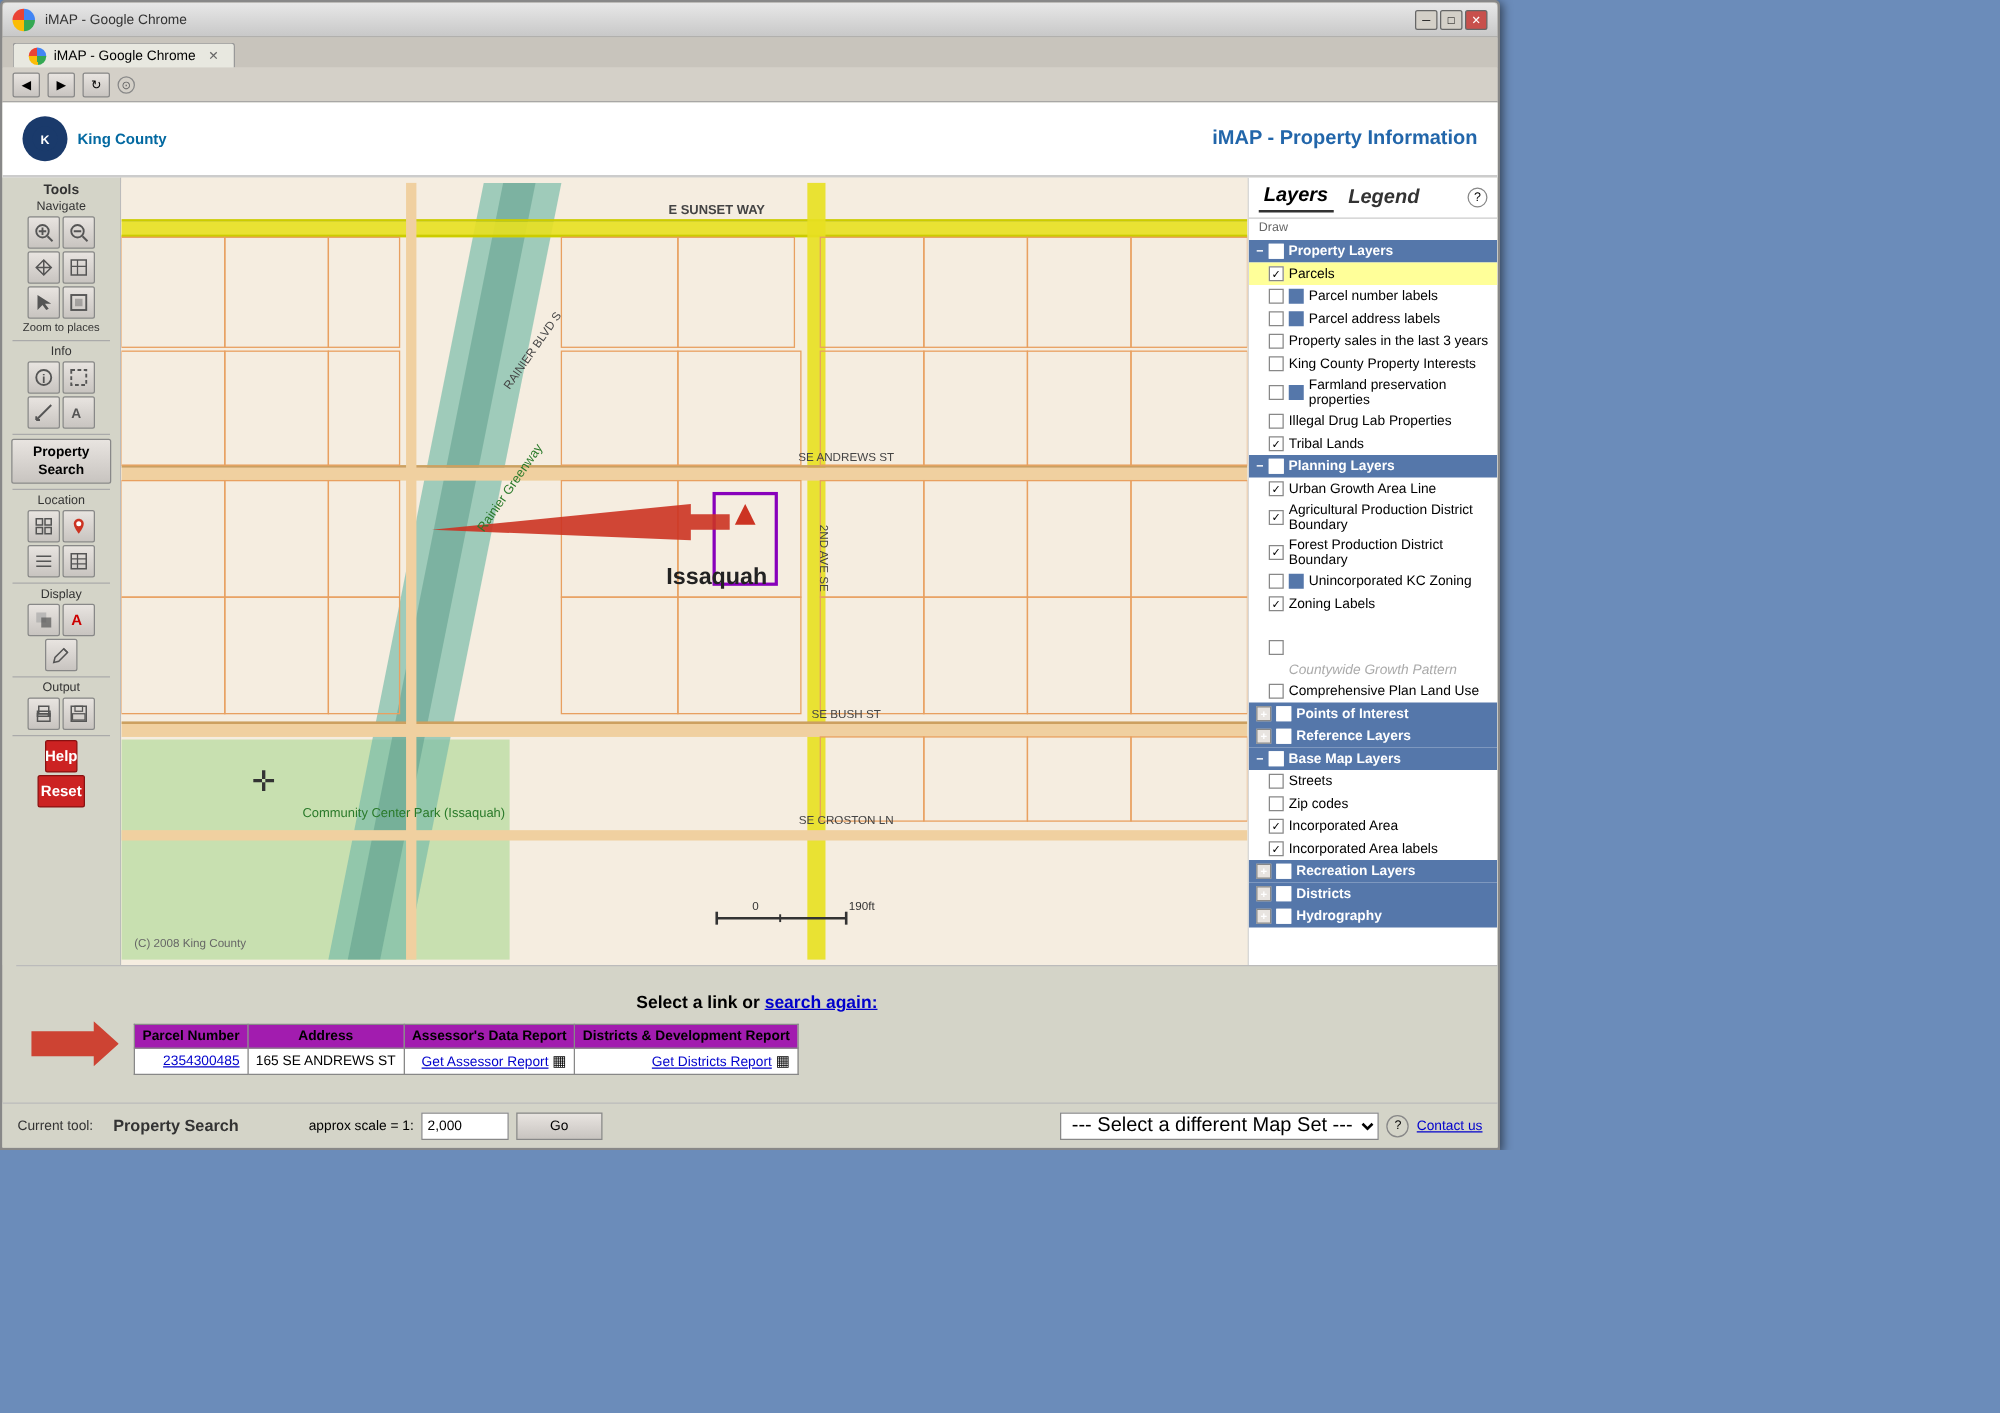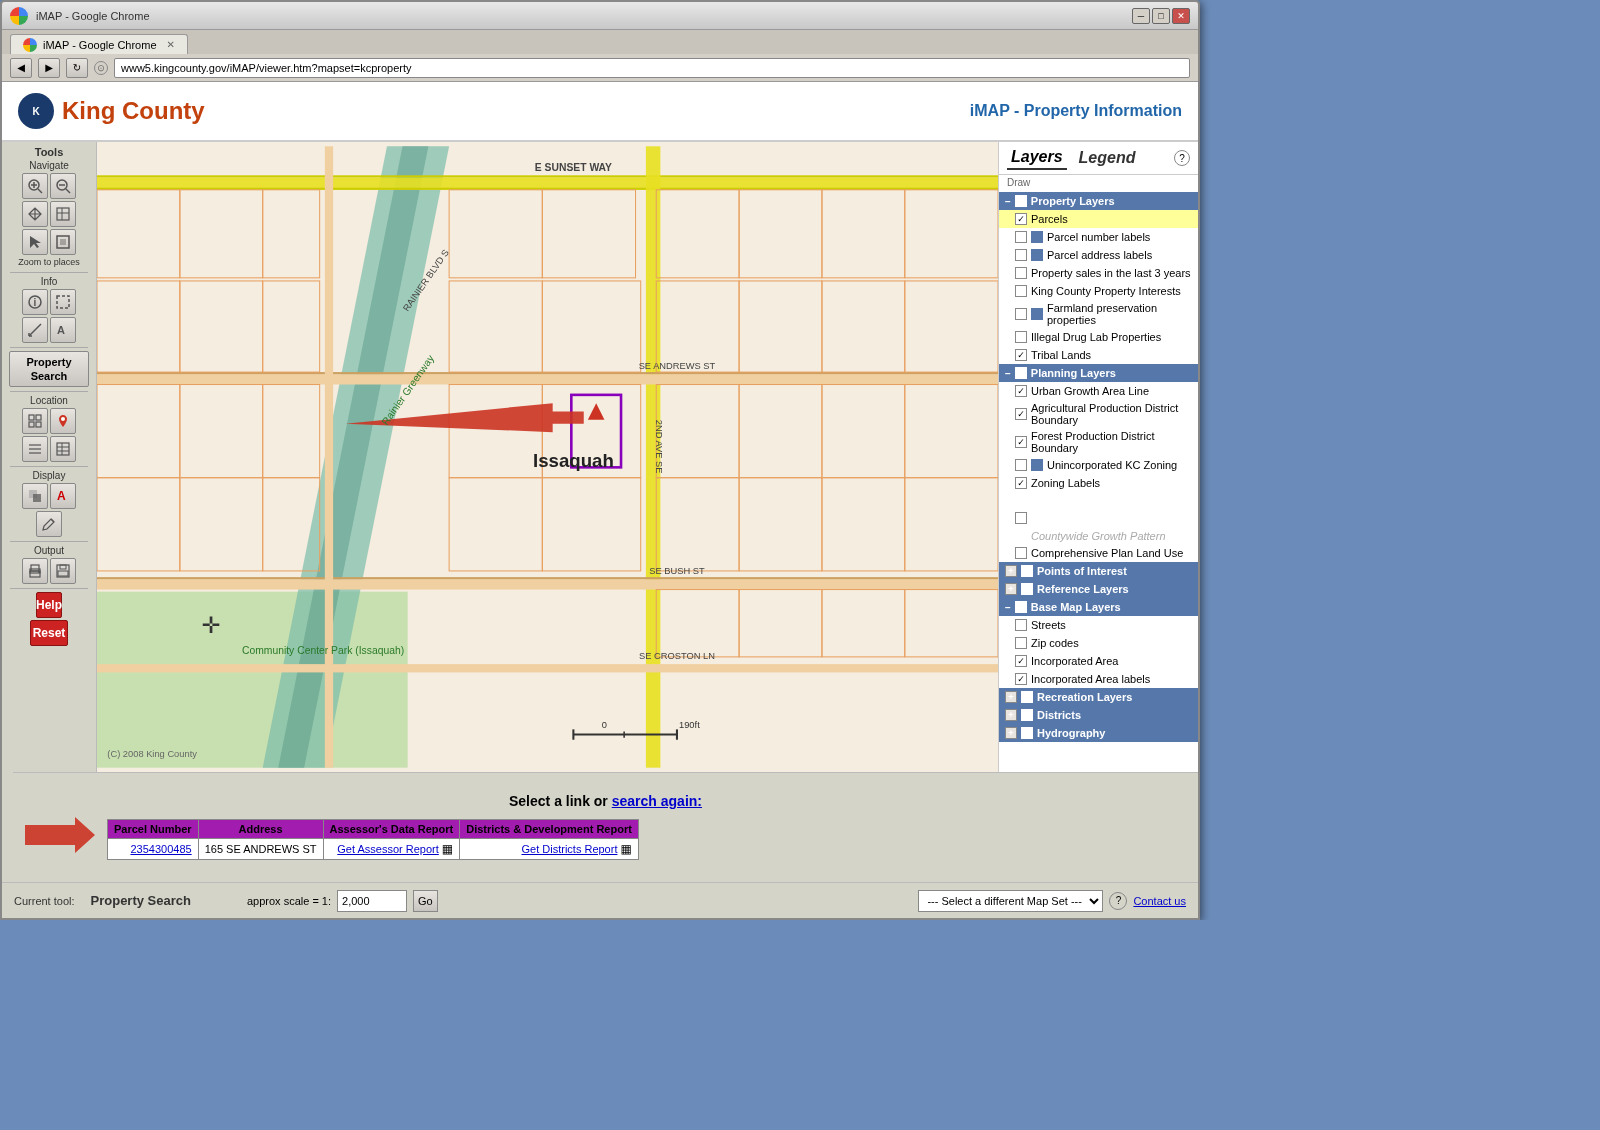--- a/index.html
+++ b/index.html
@@ -126,23 +126,23 @@
       background: #1a3a6b;
       border-radius: 50%;
       display: flex;
       align-items: center;
       justify-content: center;
       color: white;
       font-size: 10px;
       font-weight: bold;
     }
     .logo-text {
-      font-size: 24px;
+      font-size: 12px;
       font-weight: bold;
-      color: #c2410c;
+      color: #0369a1;
     }
     .app-title {
       flex: 1;
       text-align: right;
       font-size: 16px;
       color: #2266aa;
       font-weight: bold;
     }
 
     .main-area {
@@ -413,35 +413,35 @@
     }
     .scale-input {
       width: 70px;
       height: 22px;
       border: 1px solid #888;
       padding: 0 4px;
       font-size: 11px;
     }
     .go-btn {
       height: 22px;
-      padding: 0 4px;
+      padding: 0 26px;
       background: linear-gradient(to bottom, #e8e4e0, #c8c4c0);
       border: 1px solid #888;
       cursor: pointer;
       font-size: 11px;
     }
     .mapset-select-area {
       display: flex;
       align-items: center;
       gap: 6px;
       margin-left: auto;
     }
     .mapset-select {
       height: 22px;
-      font-size: 11px;
+      font-size: 16px;
       border: 1px solid #888;
       padding: 0 4px;
       background: white;
     }
     .help-circle {
       width: 18px;
       height: 18px;
       border: 1px solid #888;
       border-radius: 50%;
       display: flex;
@@ -486,21 +486,20 @@
       <span style="font-size:11px;">iMAP - Google Chrome</span>
       <span style="font-size:10px;color:#666;margin-left:4px;">✕</span>
     </div>
   </div>
 
   <div class="address-bar-row">
     <div class="nav-btn">◀</div>
     <div class="nav-btn">▶</div>
     <div class="nav-btn">↻</div>
     <div style="width:14px;height:14px;border-radius:50%;border:1px solid #888;display:flex;align-items:center;justify-content:center;font-size:9px;color:#666;">⊙</div>
-    <input class="address-input" type="text" value="www5.kingcounty.gov/iMAP/viewer.htm?mapset=kcproperty" style="">
   </div>
 
   <div class="app-content">
 
     <div class="app-header">
       <div class="king-county-logo">
         <div class="logo-icon">
           <svg width="22" height="22" viewBox="0 0 22 22">
             <circle cx="11" cy="11" r="10" fill="#1a3a6b"></circle>
             <text x="11" y="15" text-anchor="middle" fill="white" font-size="10" font-weight="bold">K</text>

